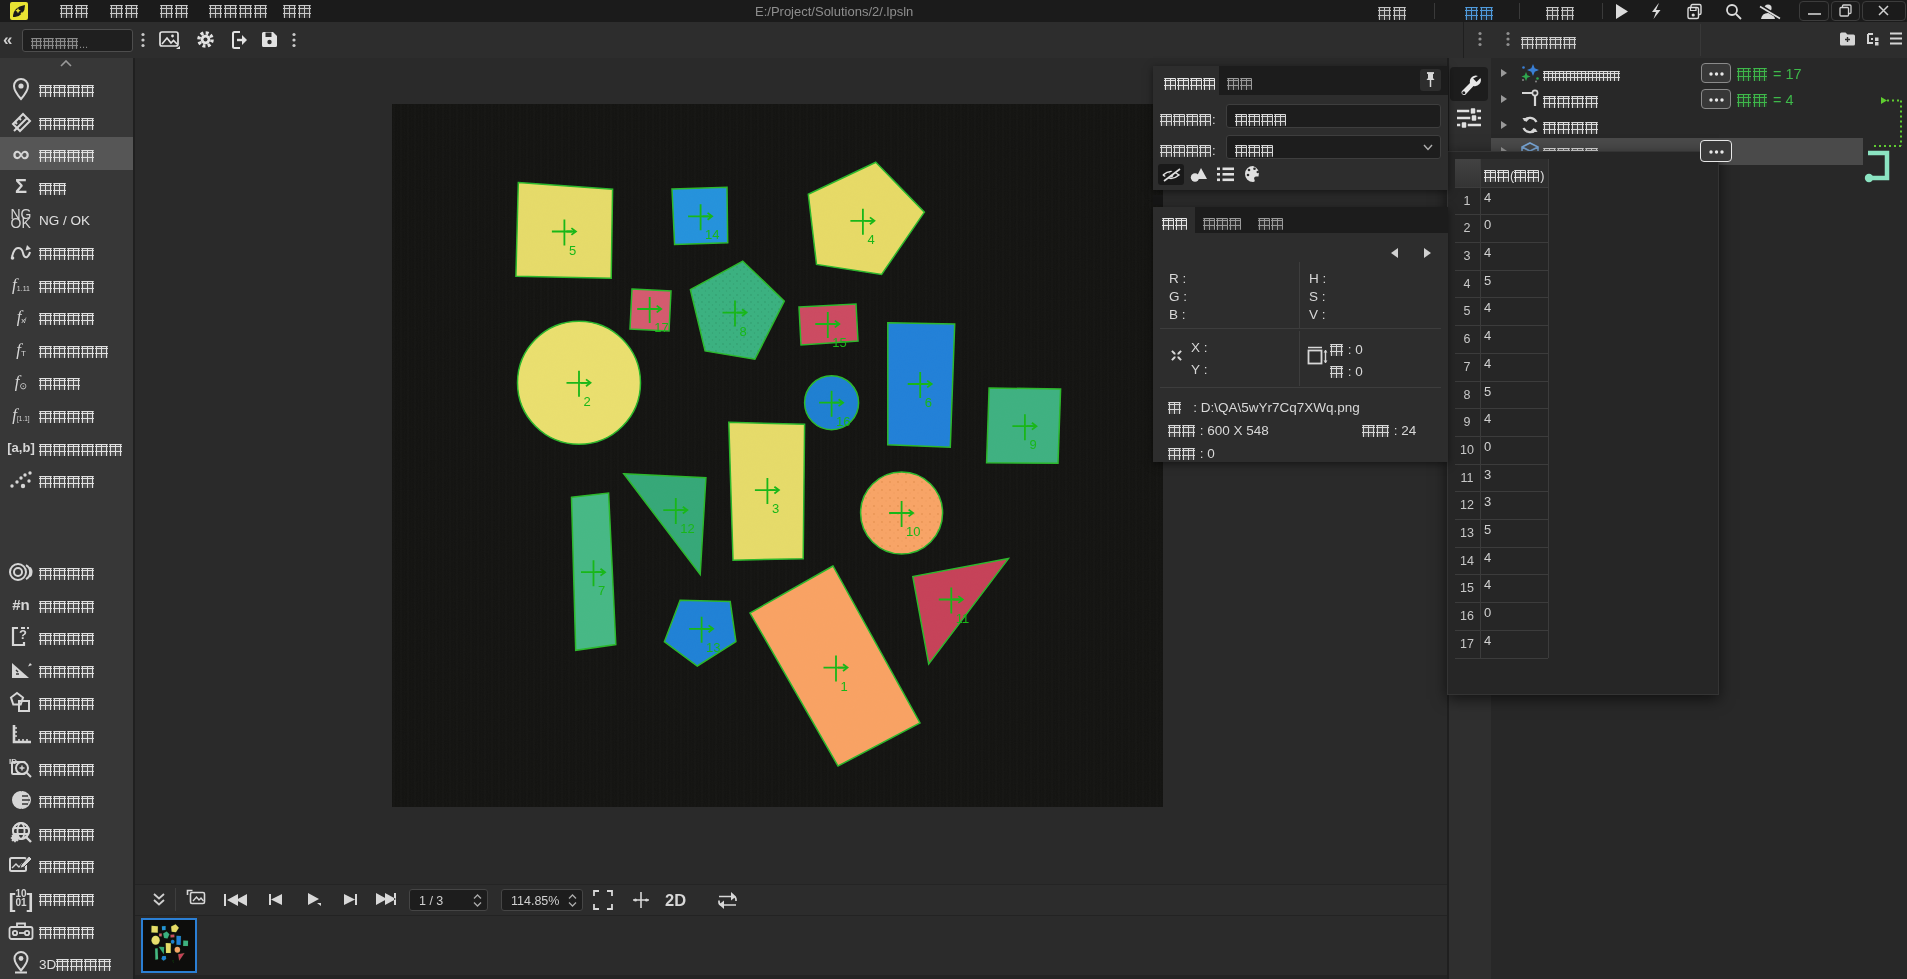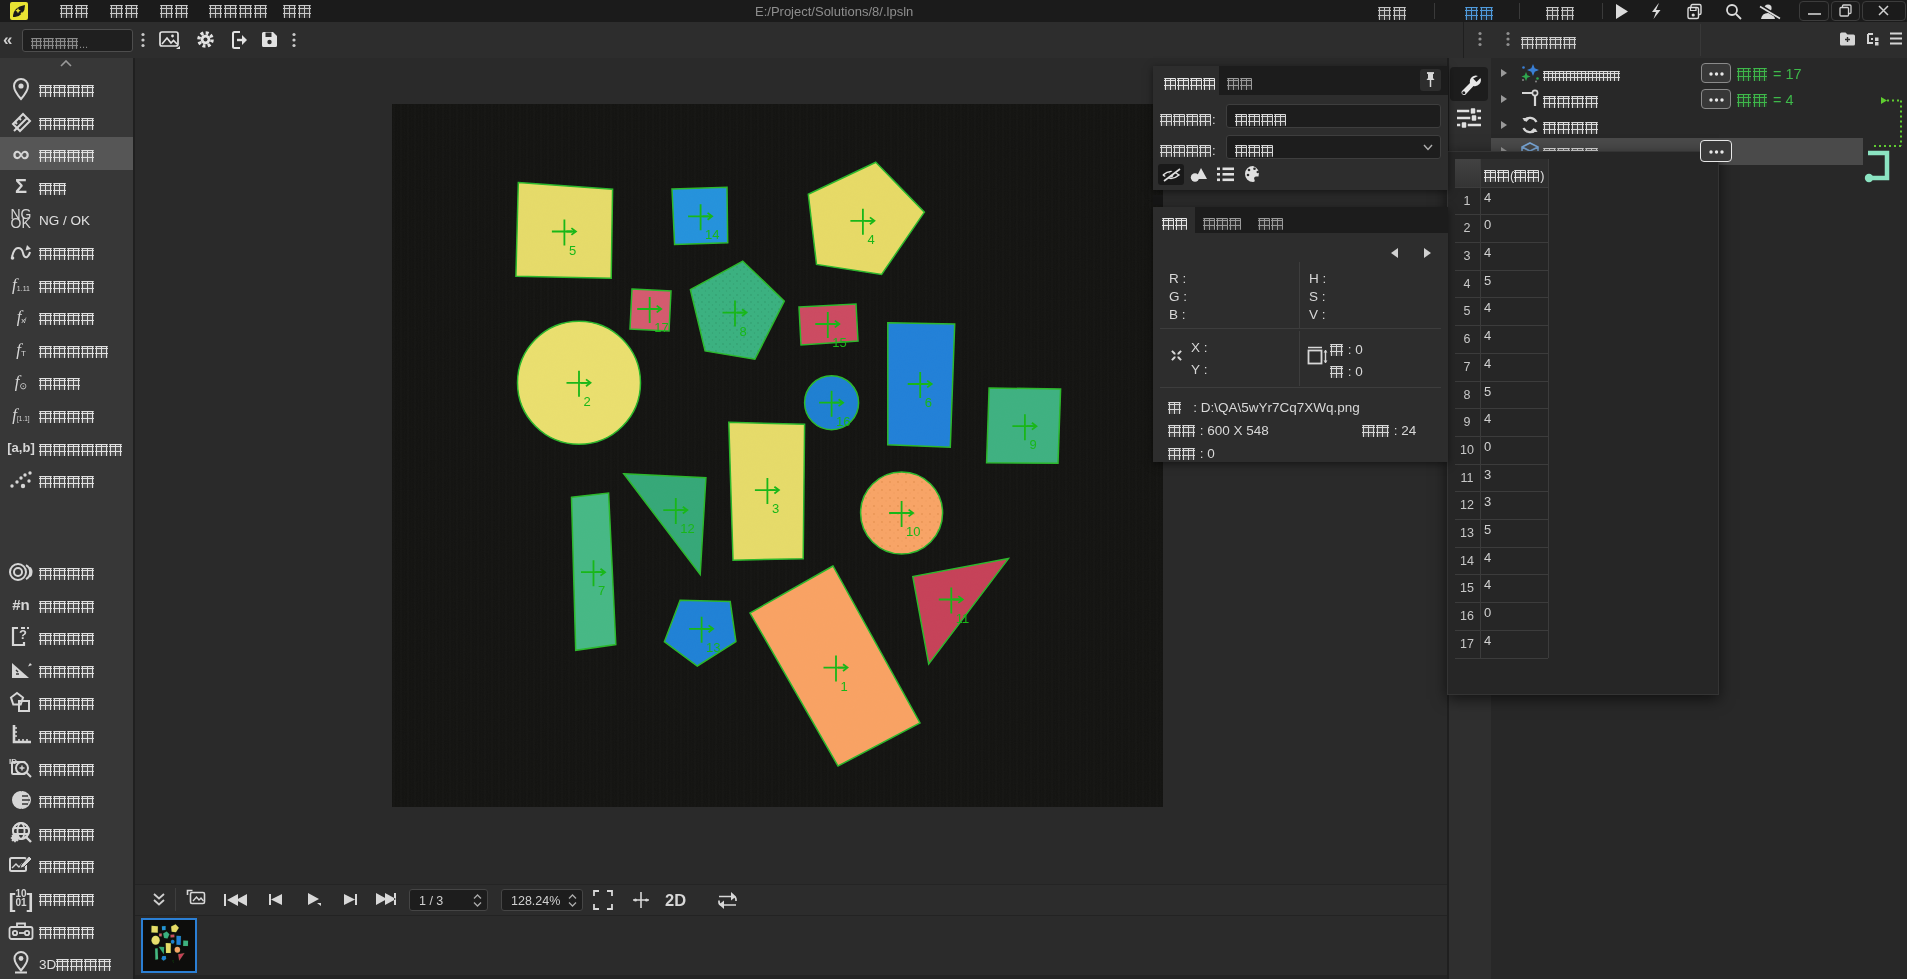--- a/index.html
+++ b/index.html
@@ -14,21 +14,21 @@
 <rect x="0" y="0" width="18" height="18" rx="2" fill="#e8e333"></rect>
 <path d="M3,15 Q3,5 15,3 Q15,13 5,15 Z" fill="#1a1a1a"></path>
 <path d="M8,6 l0.9,1.8 1.8,0.9 -1.8,0.9 -0.9,1.8 -0.9,-1.8 -1.8,-0.9 1.8,-0.9 Z" fill="#e8e333"></path>
 <path d="M12,9.5 l0.6,1.2 1.2,0.6 -1.2,0.6 -0.6,1.2 -0.6,-1.2 -1.2,-0.6 1.2,-0.6 Z" fill="#e8e333"></path>
 </svg>
 <div style="position:absolute;left:60px;top:4px;height:14px;line-height:14px;"><i class="cj" style="width:13px;height:13px;margin:0 2px 0 0;background-color:rgba(201,201,201,0.16);background-image:repeating-linear-gradient(0deg,#c9c9c9 0,#c9c9c9 1px,transparent 1px,transparent 5px),repeating-linear-gradient(90deg,#c9c9c9 0,#c9c9c9 1px,transparent 1px,transparent 5px);background-position:1px 1px;"></i><i class="cj" style="width:13px;height:13px;margin:0 2px 0 0;background-color:rgba(201,201,201,0.16);background-image:repeating-linear-gradient(0deg,#c9c9c9 0,#c9c9c9 1px,transparent 1px,transparent 5px),repeating-linear-gradient(90deg,#c9c9c9 0,#c9c9c9 1px,transparent 1px,transparent 5px);background-position:1px 1px;"></i></div>
 <div style="position:absolute;left:110px;top:4px;height:14px;line-height:14px;"><i class="cj" style="width:13px;height:13px;margin:0 2px 0 0;background-color:rgba(201,201,201,0.16);background-image:repeating-linear-gradient(0deg,#c9c9c9 0,#c9c9c9 1px,transparent 1px,transparent 5px),repeating-linear-gradient(90deg,#c9c9c9 0,#c9c9c9 1px,transparent 1px,transparent 5px);background-position:1px 1px;"></i><i class="cj" style="width:13px;height:13px;margin:0 2px 0 0;background-color:rgba(201,201,201,0.16);background-image:repeating-linear-gradient(0deg,#c9c9c9 0,#c9c9c9 1px,transparent 1px,transparent 5px),repeating-linear-gradient(90deg,#c9c9c9 0,#c9c9c9 1px,transparent 1px,transparent 5px);background-position:1px 1px;"></i></div>
 <div style="position:absolute;left:160px;top:4px;height:14px;line-height:14px;"><i class="cj" style="width:13px;height:13px;margin:0 2px 0 0;background-color:rgba(201,201,201,0.16);background-image:repeating-linear-gradient(0deg,#c9c9c9 0,#c9c9c9 1px,transparent 1px,transparent 5px),repeating-linear-gradient(90deg,#c9c9c9 0,#c9c9c9 1px,transparent 1px,transparent 5px);background-position:1px 1px;"></i><i class="cj" style="width:13px;height:13px;margin:0 2px 0 0;background-color:rgba(201,201,201,0.16);background-image:repeating-linear-gradient(0deg,#c9c9c9 0,#c9c9c9 1px,transparent 1px,transparent 5px),repeating-linear-gradient(90deg,#c9c9c9 0,#c9c9c9 1px,transparent 1px,transparent 5px);background-position:1px 1px;"></i></div>
 <div style="position:absolute;left:209px;top:4px;height:14px;line-height:14px;"><i class="cj" style="width:13px;height:13px;margin:0 2px 0 0;background-color:rgba(201,201,201,0.16);background-image:repeating-linear-gradient(0deg,#c9c9c9 0,#c9c9c9 1px,transparent 1px,transparent 5px),repeating-linear-gradient(90deg,#c9c9c9 0,#c9c9c9 1px,transparent 1px,transparent 5px);background-position:1px 1px;"></i><i class="cj" style="width:13px;height:13px;margin:0 2px 0 0;background-color:rgba(201,201,201,0.16);background-image:repeating-linear-gradient(0deg,#c9c9c9 0,#c9c9c9 1px,transparent 1px,transparent 5px),repeating-linear-gradient(90deg,#c9c9c9 0,#c9c9c9 1px,transparent 1px,transparent 5px);background-position:1px 1px;"></i><i class="cj" style="width:13px;height:13px;margin:0 2px 0 0;background-color:rgba(201,201,201,0.16);background-image:repeating-linear-gradient(0deg,#c9c9c9 0,#c9c9c9 1px,transparent 1px,transparent 5px),repeating-linear-gradient(90deg,#c9c9c9 0,#c9c9c9 1px,transparent 1px,transparent 5px);background-position:1px 1px;"></i><i class="cj" style="width:13px;height:13px;margin:0 2px 0 0;background-color:rgba(201,201,201,0.16);background-image:repeating-linear-gradient(0deg,#c9c9c9 0,#c9c9c9 1px,transparent 1px,transparent 5px),repeating-linear-gradient(90deg,#c9c9c9 0,#c9c9c9 1px,transparent 1px,transparent 5px);background-position:1px 1px;"></i></div>
 <div style="position:absolute;left:283px;top:4px;height:14px;line-height:14px;"><i class="cj" style="width:13px;height:13px;margin:0 2px 0 0;background-color:rgba(201,201,201,0.16);background-image:repeating-linear-gradient(0deg,#c9c9c9 0,#c9c9c9 1px,transparent 1px,transparent 5px),repeating-linear-gradient(90deg,#c9c9c9 0,#c9c9c9 1px,transparent 1px,transparent 5px);background-position:1px 1px;"></i><i class="cj" style="width:13px;height:13px;margin:0 2px 0 0;background-color:rgba(201,201,201,0.16);background-image:repeating-linear-gradient(0deg,#c9c9c9 0,#c9c9c9 1px,transparent 1px,transparent 5px),repeating-linear-gradient(90deg,#c9c9c9 0,#c9c9c9 1px,transparent 1px,transparent 5px);background-position:1px 1px;"></i></div>
-<div class="tx" style="left:755px;top:4px;font-size:13px;color:#8e8e8e;">E:/Project/Solutions/8/.lpsln</div>
+<div class="tx" style="left:755px;top:4px;font-size:13px;color:#8e8e8e;">E:/Project/Solutions/2/.lpsln</div>
 <div style="position:absolute;left:1378px;top:4px;"><i class="cj" style="width:13px;height:13px;margin:0 2px 0 0;background-color:rgba(197,197,197,0.16);background-image:repeating-linear-gradient(0deg,#c5c5c5 0,#c5c5c5 1px,transparent 1px,transparent 5px),repeating-linear-gradient(90deg,#c5c5c5 0,#c5c5c5 1px,transparent 1px,transparent 5px);background-position:1px 1px;"></i><i class="cj" style="width:13px;height:13px;margin:0 2px 0 0;background-color:rgba(197,197,197,0.16);background-image:repeating-linear-gradient(0deg,#c5c5c5 0,#c5c5c5 1px,transparent 1px,transparent 5px),repeating-linear-gradient(90deg,#c5c5c5 0,#c5c5c5 1px,transparent 1px,transparent 5px);background-position:1px 1px;"></i></div>
 <div style="position:absolute;left:1465px;top:4px;"><i class="cj" style="width:13px;height:13px;margin:0 2px 0 0;background-color:rgba(79,155,221,0.16);background-image:repeating-linear-gradient(0deg,#4f9bdd 0,#4f9bdd 1px,transparent 1px,transparent 5px),repeating-linear-gradient(90deg,#4f9bdd 0,#4f9bdd 1px,transparent 1px,transparent 5px);background-position:1px 1px;"></i><i class="cj" style="width:13px;height:13px;margin:0 2px 0 0;background-color:rgba(79,155,221,0.16);background-image:repeating-linear-gradient(0deg,#4f9bdd 0,#4f9bdd 1px,transparent 1px,transparent 5px),repeating-linear-gradient(90deg,#4f9bdd 0,#4f9bdd 1px,transparent 1px,transparent 5px);background-position:1px 1px;"></i></div>
 <div style="position:absolute;left:1546px;top:4px;"><i class="cj" style="width:13px;height:13px;margin:0 2px 0 0;background-color:rgba(197,197,197,0.16);background-image:repeating-linear-gradient(0deg,#c5c5c5 0,#c5c5c5 1px,transparent 1px,transparent 5px),repeating-linear-gradient(90deg,#c5c5c5 0,#c5c5c5 1px,transparent 1px,transparent 5px);background-position:1px 1px;"></i><i class="cj" style="width:13px;height:13px;margin:0 2px 0 0;background-color:rgba(197,197,197,0.16);background-image:repeating-linear-gradient(0deg,#c5c5c5 0,#c5c5c5 1px,transparent 1px,transparent 5px),repeating-linear-gradient(90deg,#c5c5c5 0,#c5c5c5 1px,transparent 1px,transparent 5px);background-position:1px 1px;"></i></div>
 <div style="position:absolute;left:1434px;top:3px;width:1px;height:16px;background:#3a3a3a;"></div>
 <div style="position:absolute;left:1519px;top:3px;width:1px;height:16px;background:#3a3a3a;"></div>
 <div style="position:absolute;left:1602px;top:3px;width:1px;height:16px;background:#3a3a3a;"></div>
 <svg class="ab" style="left:1612px;top:3px" width="170" height="17" viewBox="0 0 170 17">
 <path d="M4,1 L16,8.5 L4,16 Z" fill="#dcdcdc"></path>
 <path d="M46,1 L40,9 h4 l-2.5,7 7,-9 h-4.5 l3,-7 Z" fill="#dcdcdc"></path>
 <g stroke="#dcdcdc" fill="none" stroke-width="1.4">
@@ -447,21 +447,21 @@
  <path d="M194,4 L205,10 L194,16 Z M203,4 L214,10 L203,16 Z M212,4 v12 h2 v-12 Z" transform="translate(-4,0)"></path>
 </g>
   </svg>
 <div style="position:absolute;left:409px;top:889px;width:79px;height:22px;background:#1d1d1d;border:1px solid #454545;border-radius:3px;">
     <span style="position:absolute;left:9px;top:4px;font-size:12.5px;color:#d0d0d0;">1 / 3</span>
     <svg style="position:absolute;right:5px;top:3px" width="9" height="15" viewBox="0 0 9 15">
       <path d="M1,5.5 L4.5,2 L8,5.5 M1,9.5 L4.5,13 L8,9.5" fill="none" stroke="#aaa" stroke-width="1.3"></path>
     </svg>
   </div>
 <div style="position:absolute;left:501px;top:889px;width:82px;height:22px;background:#1d1d1d;border:1px solid #454545;border-radius:3px;">
-    <span style="position:absolute;left:9px;top:4px;font-size:12.5px;color:#d0d0d0;">128.24%</span>
+    <span style="position:absolute;left:9px;top:4px;font-size:12.5px;color:#d0d0d0;">114.85%</span>
     <svg style="position:absolute;right:5px;top:3px" width="9" height="15" viewBox="0 0 9 15">
       <path d="M1,5.5 L4.5,2 L8,5.5 M1,9.5 L4.5,13 L8,9.5" fill="none" stroke="#aaa" stroke-width="1.3"></path>
     </svg>
   </div>
 <svg class="ab" style="left:593px;top:890px" width="160" height="20" viewBox="0 0 160 20">
 <g fill="none" stroke="#d8d8d8" stroke-width="1.8">
  <path d="M1,6 v-5 h5 M14,1 h5 v5 M19,14 v5 h-5 M6,19 h-5 v-5"></path>
  <path d="M48,2 v16 M40,10 h16" stroke-width="1.6"></path>
 </g>
 <g fill="#d8d8d8">

